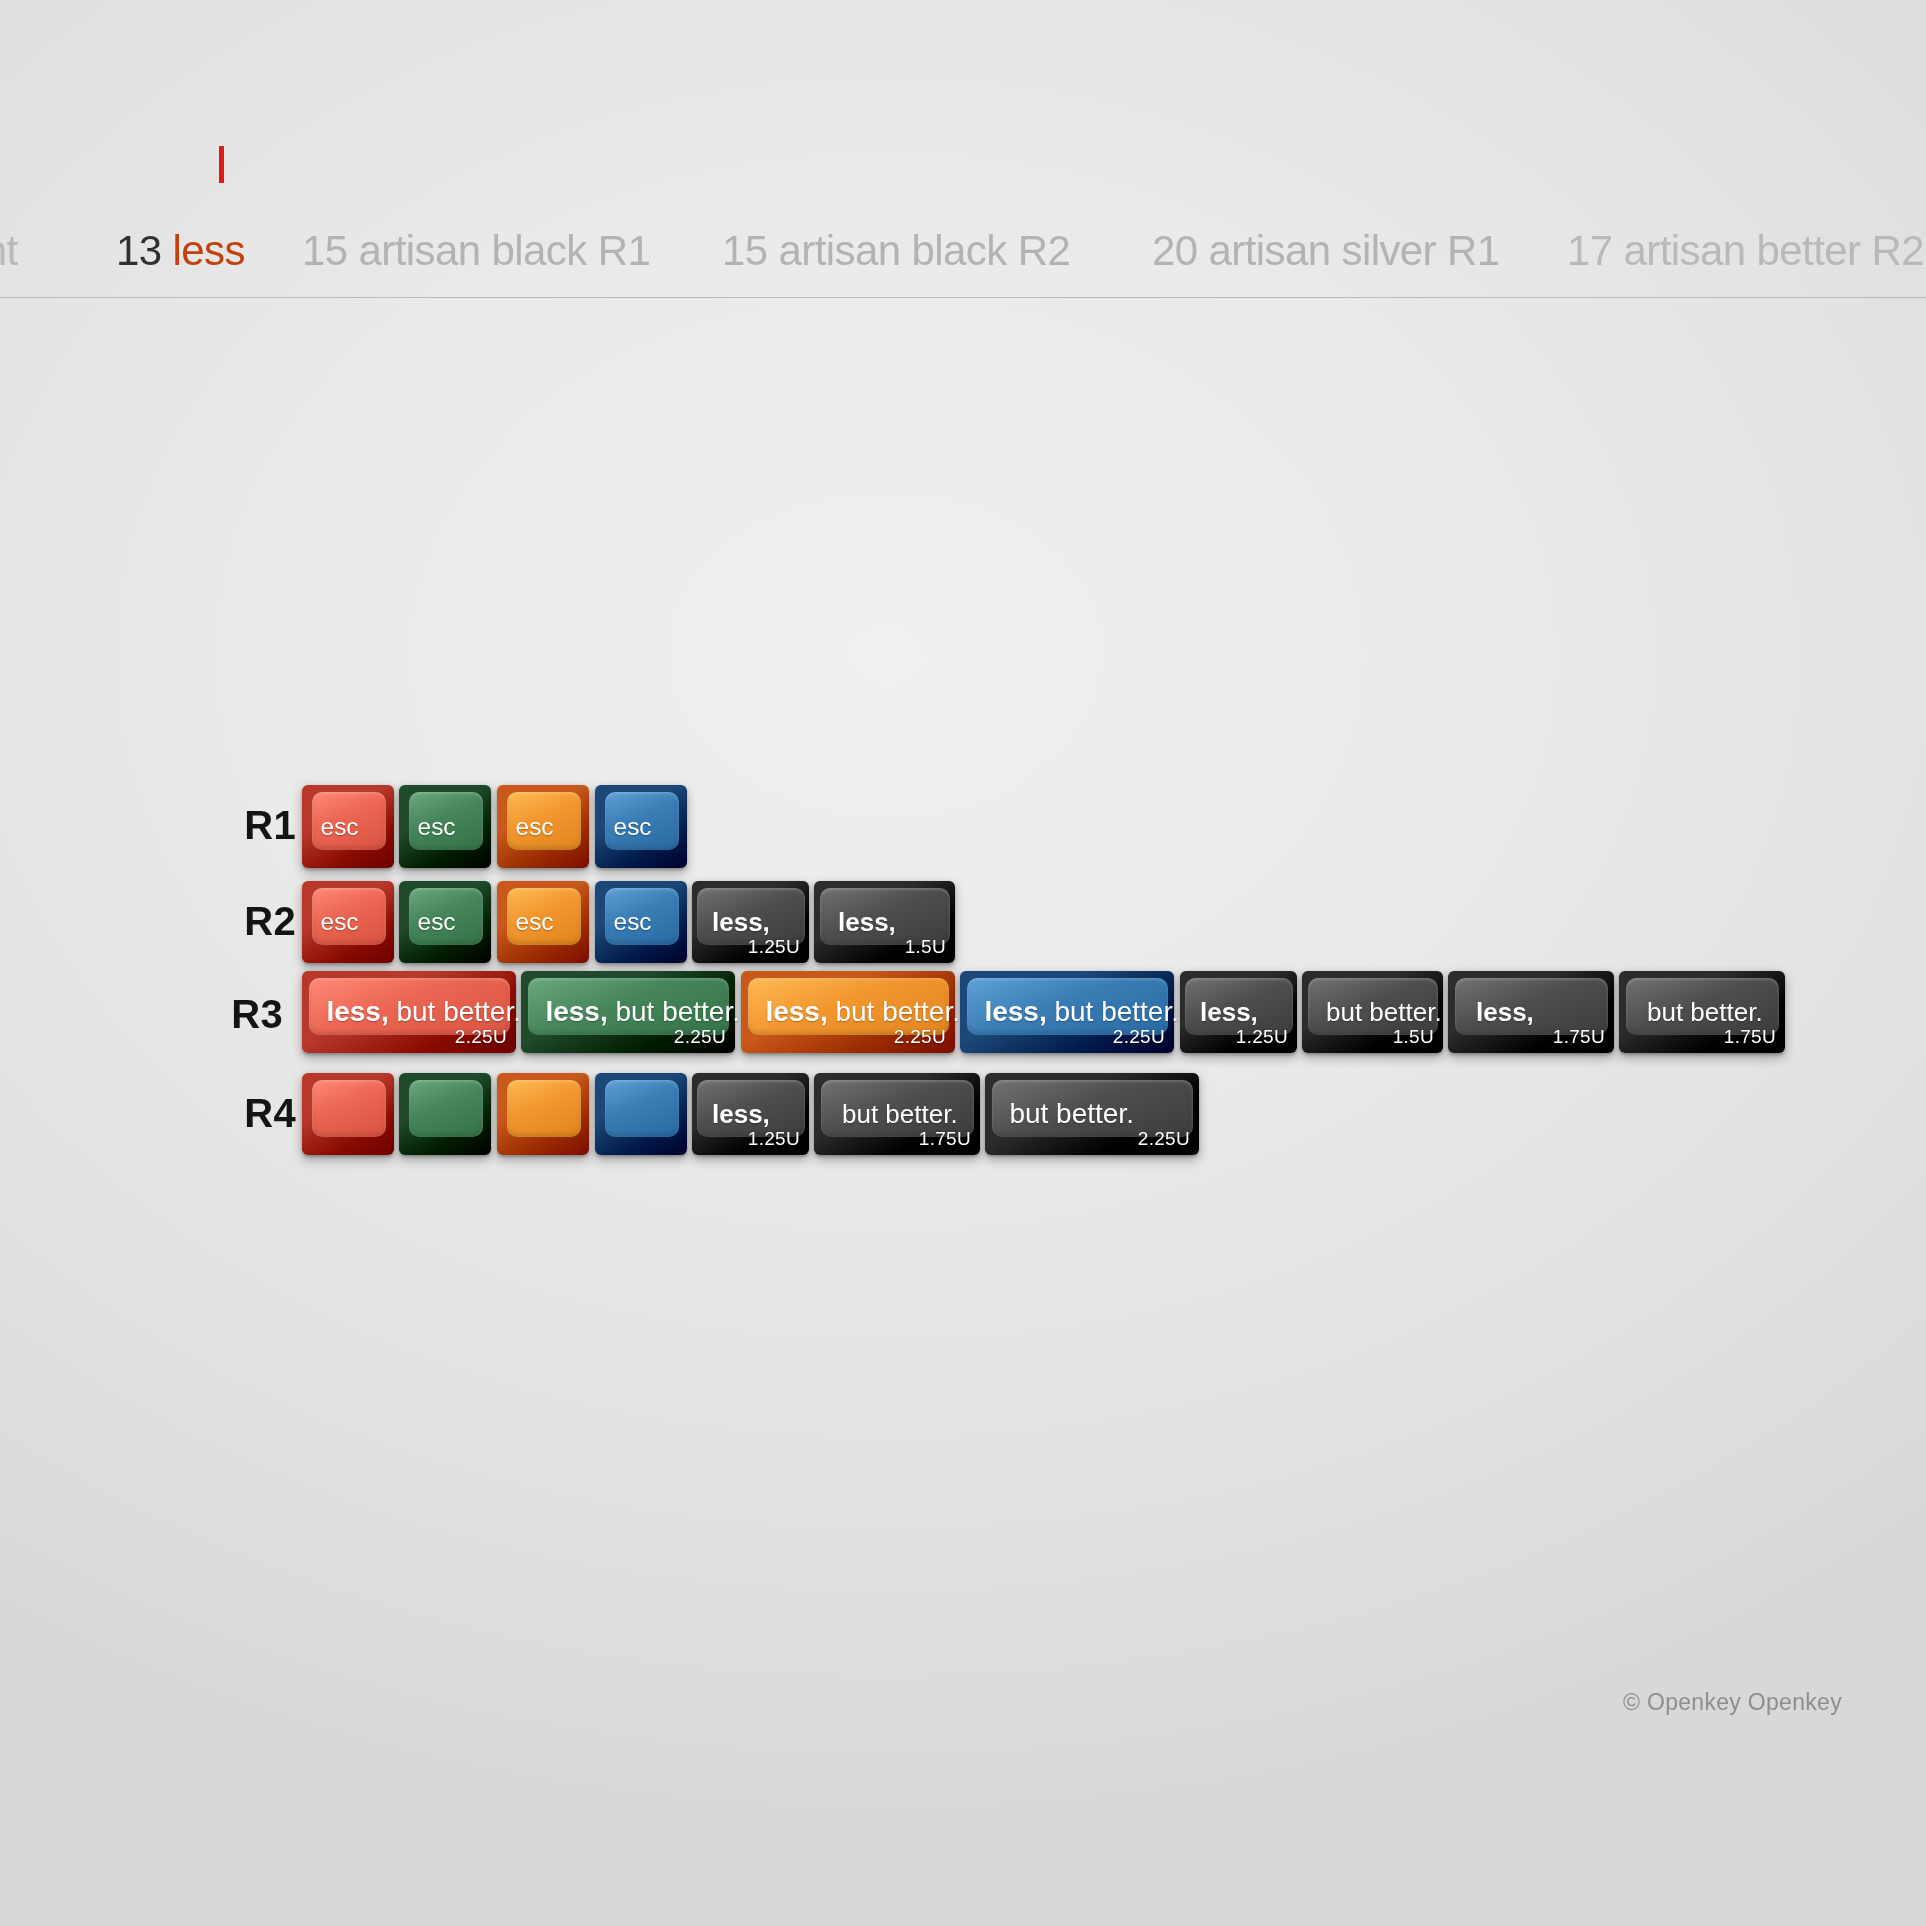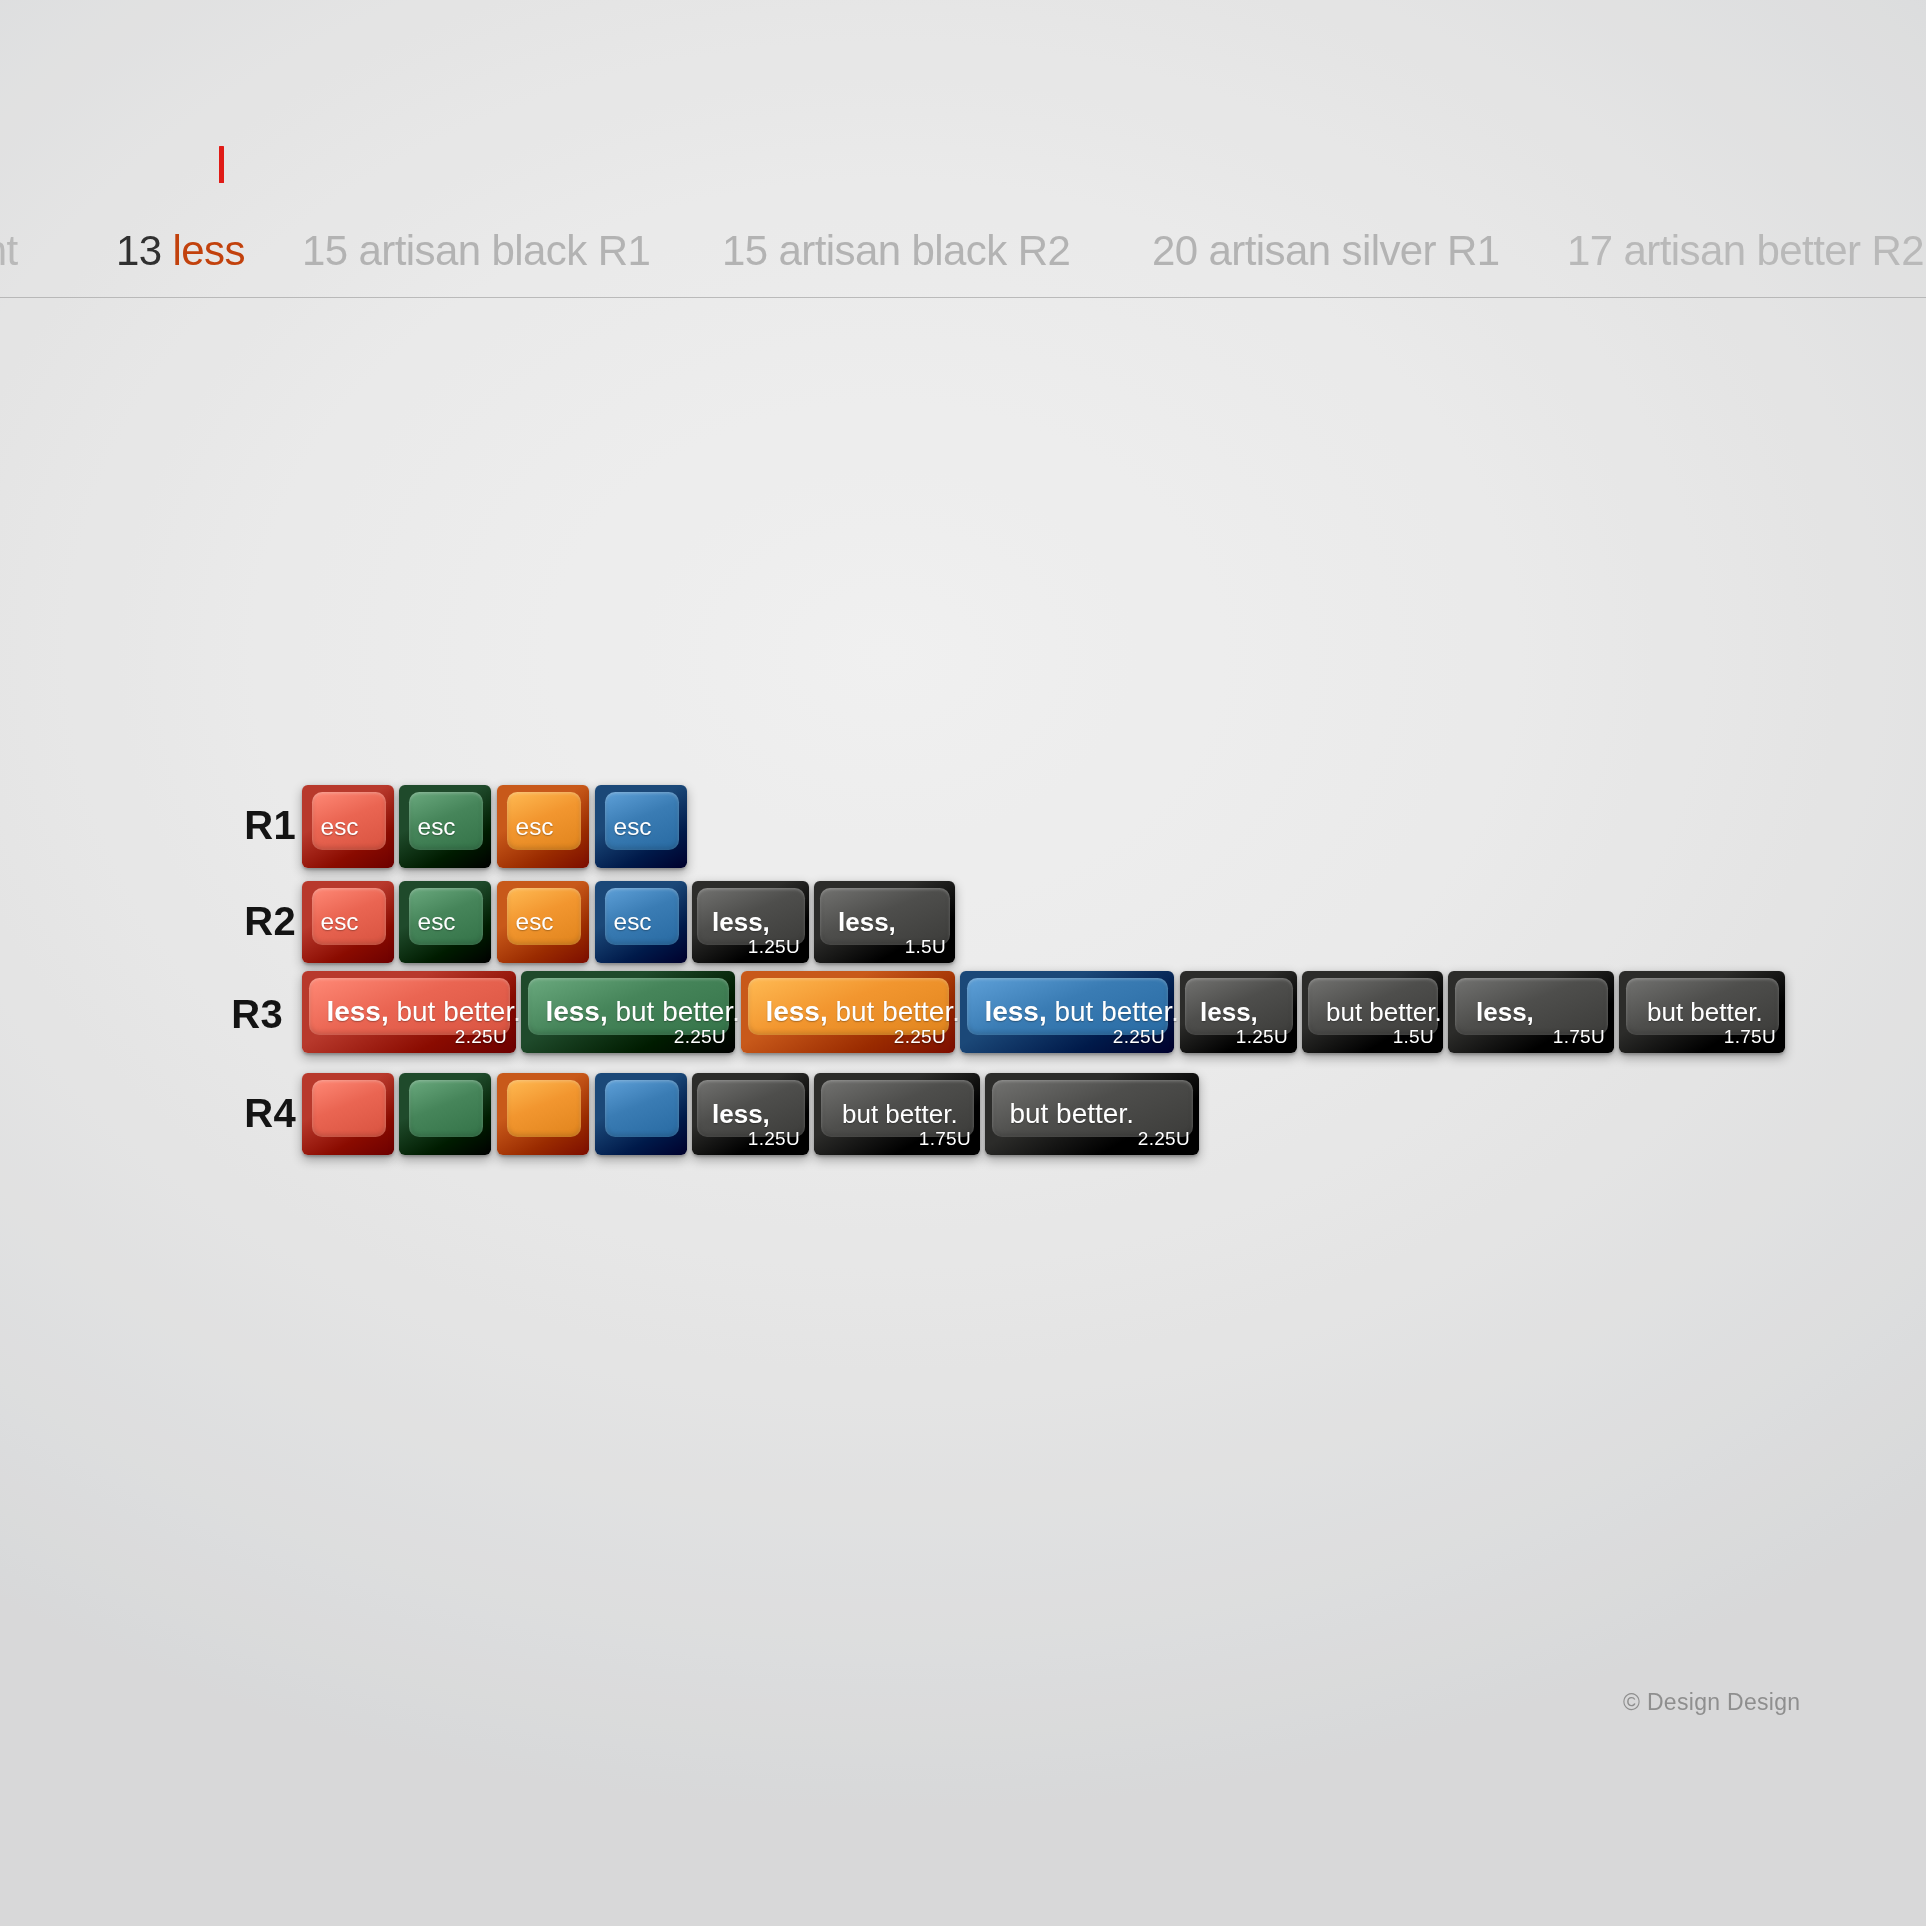--- a/index.html
+++ b/index.html
@@ -267,14 +267,14 @@
     <div class="cap wide2" style="left: 985px; top: 1073px; width: 214px; height: 82px;">
       <div class="skirt" style="background: linear-gradient(150deg, rgb(44, 44, 42) 0%, rgb(44, 44, 42) 36%, rgb(0, 0, 0) 72%, rgb(0, 0, 0) 100%);"></div>
       <div class="top" style="background: linear-gradient(158deg, rgb(114, 114, 112) 0%, rgb(78, 78, 76) 45%, rgb(60, 60, 58) 100%); box-shadow: rgba(255, 255, 255, 0.28) 0px 1.3px 3.2px inset, rgba(0, 0, 0, 0.16) 0px -2.6px 5.8px inset;"></div>
       <div class="legend" style="padding-left: 24.4px;">
         <span class="txt" style="font-size: 28px;"><span>but better.</span></span>
       </div>
       <div class="size">2.25U</div>
     </div>
   </div>
 
-<div class="credit" id="credit" style="left: 1623px; top: 1689px;">© Design Design</div>
+<div class="credit" id="credit" style="left: 1623px; top: 1689px;">© Openkey Openkey</div>
 
 
 </body></html>

